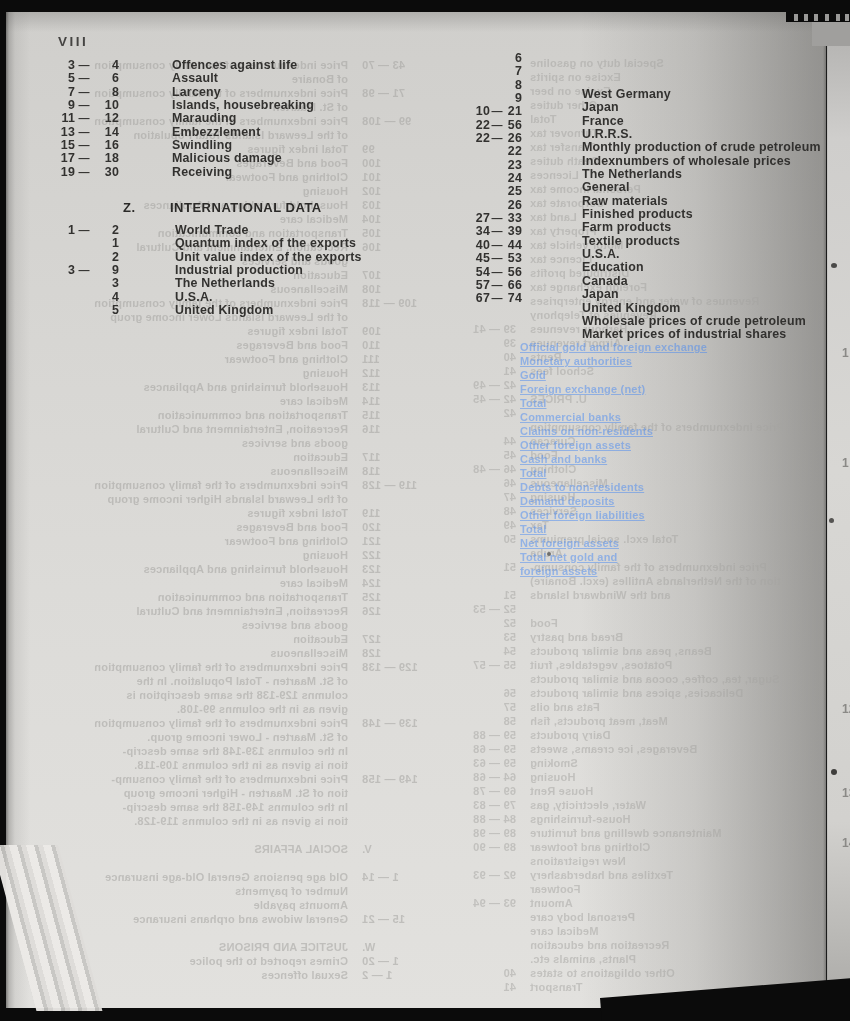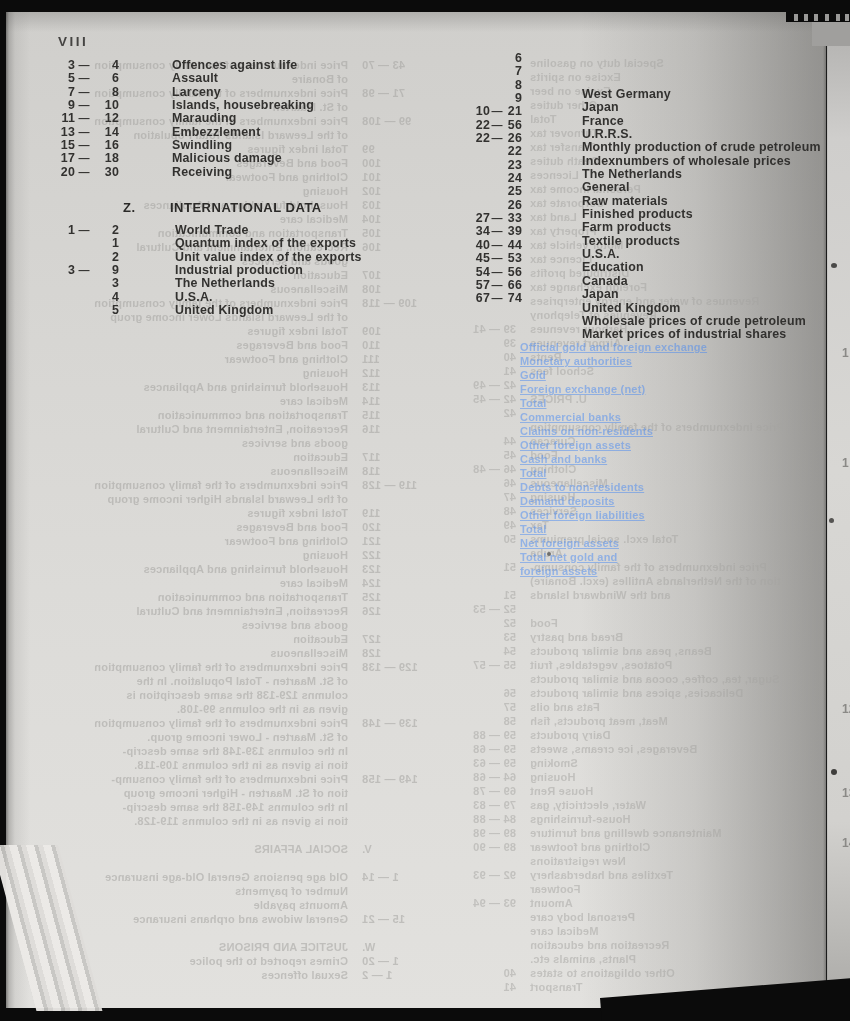--- a/index.html
+++ b/index.html
@@ -718,21 +718,21 @@
           <span class="c-to">16</span>
           <span class="c-label">Swindling</span>
         </div>
         <div class="row">
           <span class="c-from">17</span>
           <span class="c-dash">—</span>
           <span class="c-to">18</span>
           <span class="c-label">Malicious damage</span>
         </div>
         <div class="row">
-          <span class="c-from">20</span>
+          <span class="c-from">19</span>
           <span class="c-dash">—</span>
           <span class="c-to">30</span>
           <span class="c-label">Receiving</span>
         </div>
       </div>
 
     <div class="sec-header">
       <span class="letter">Z.</span>
       <span class="title">INTERNATIONAL DATA</span>
     </div>

